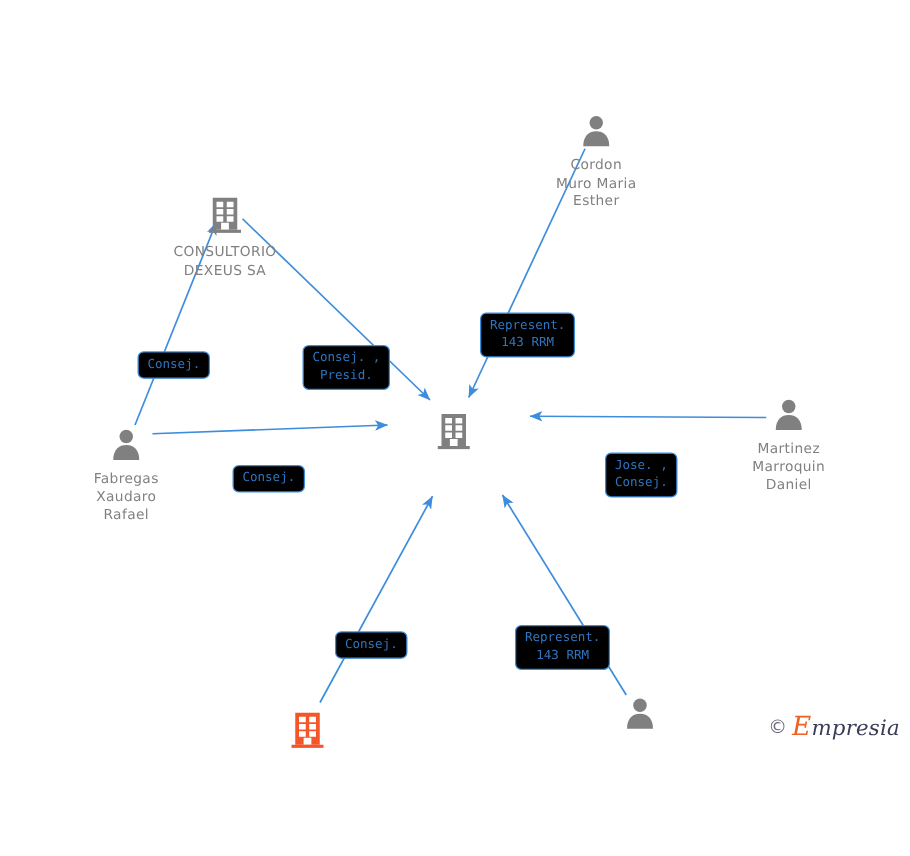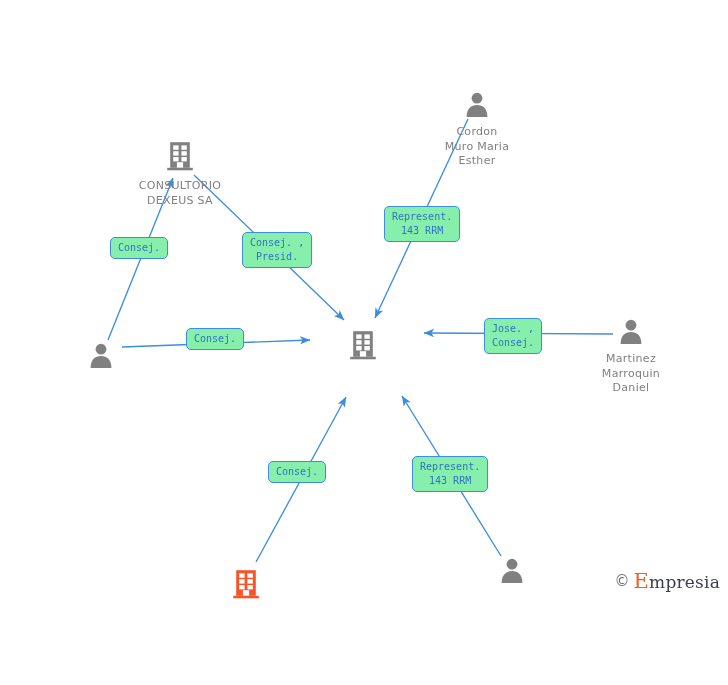--- a/index.html
+++ b/index.html
@@ -21,42 +21,43 @@
     letter-spacing:.3px;white-space:pre-line;
   }
   .node.company .caption{color:#808080;}
   .node.highlight .caption{
     color:#5a5a5a;font-weight:bold;letter-spacing:.2px;
   }
 
   
   .elabel{
     position:absolute;
-    background:#86efac;
+    background:#000000;
     border:1px solid #3d8ddc;
     border-radius:5px;
     color:#2f74c0;
     font-family:"DejaVu Sans Mono", monospace;
     font-size:10px;line-height:14px;
     padding:3px 7px;
     text-align:center;white-space:pre-line;
     box-sizing:border-box;
+    margin-top:44px;
   }
 
   
   #watermark{
     position:absolute;right:8px;bottom:6px;
     display:flex;align-items:center;gap:4px;
     user-select:none;
   }
   #watermark .cmark{
     font-size:15px;color:#6b6b7a;font-family:"DejaVu Sans",sans-serif;
   }
   #watermark .wordmark{
-    font-family:"DejaVu Serif", serif;
+    font-family:"DejaVu Serif", serif;font-style:italic;
     font-size:17px;color:#3b3b55;letter-spacing:.2px;
   }
   #watermark .wordmark .e{color:#ef6024;font-size:21px;}
 </style>
 </head>
 <body>
 
 <div id="graph">
 
   <svg class="edges" viewBox="0 0 728 685" xmlns="http://www.w3.org/2000/svg">
@@ -79,21 +80,21 @@
   <div id="node-layer">
       <div class="node person" style="left: 407px; top: 90px; width: 140px;">
         <span class="glyph"><svg width="28" height="28" viewBox="0 0 28 28" aria-hidden="true">
             <circle cx="14" cy="8.2" r="5.4" fill="#808080"></circle>
             <path d="M3.6 27 C3.6 18.6 8.2 15 14 15 C19.8 15 24.4 18.6 24.4 27 Z" fill="#808080"></path>
           </svg></span>
         <span class="caption">Cordon
 Muro Maria
 Esther</span>
       </div>
-      <div class="node company" style="left: 110px; top: 140px; width: 140px;">
+      <div class="node company" style="left: 110px; top: 156px; width: 140px;">
         <span class="glyph"><svg width="28" height="32" viewBox="0 0 28 32" aria-hidden="true">
             <rect x="4.2" y="2.2" width="19.6" height="25.6" fill="#808080"></rect>
             <rect x="7.2" y="5.4" width="5.4" height="4.4" fill="#ffffff"></rect>
             <rect x="15.4" y="5.4" width="5.4" height="4.4" fill="#ffffff"></rect>
             <rect x="7.2" y="11.2" width="5.4" height="4.4" fill="#ffffff"></rect>
             <rect x="15.4" y="11.2" width="5.4" height="4.4" fill="#ffffff"></rect>
             <rect x="7.2" y="17" width="5.4" height="4.4" fill="#ffffff"></rect>
             <rect x="15.4" y="17" width="5.4" height="4.4" fill="#ffffff"></rect>
             <rect x="10.9" y="22.2" width="6.2" height="5.6" fill="#ffffff"></rect>
             <rect x="1.2" y="27.8" width="25.6" height="2.5" fill="#808080"></rect>
@@ -108,20 +109,23 @@
           </svg></span>
         <span class="caption">Martinez
 Marroquin
 Daniel</span>
       </div>
       <div class="node person" style="left: 31px; top: 341px; width: 140px;">
         <span class="glyph"><svg width="28" height="28" viewBox="0 0 28 28" aria-hidden="true">
             <circle cx="14" cy="8.2" r="5.4" fill="#808080"></circle>
             <path d="M3.6 27 C3.6 18.6 8.2 15 14 15 C19.8 15 24.4 18.6 24.4 27 Z" fill="#808080"></path>
           </svg></span>
+        <span class="caption">Fabregas
+Xaudaro
+Rafael</span>
       </div>
       <div class="node company" style="left: 293px; top: 329px; width: 140px;">
         <span class="glyph"><svg width="28" height="32" viewBox="0 0 28 32" aria-hidden="true">
             <rect x="4.2" y="2.2" width="19.6" height="25.6" fill="#808080"></rect>
             <rect x="7.2" y="5.4" width="5.4" height="4.4" fill="#ffffff"></rect>
             <rect x="15.4" y="5.4" width="5.4" height="4.4" fill="#ffffff"></rect>
             <rect x="7.2" y="11.2" width="5.4" height="4.4" fill="#ffffff"></rect>
             <rect x="15.4" y="11.2" width="5.4" height="4.4" fill="#ffffff"></rect>
             <rect x="7.2" y="17" width="5.4" height="4.4" fill="#ffffff"></rect>
             <rect x="15.4" y="17" width="5.4" height="4.4" fill="#ffffff"></rect>

